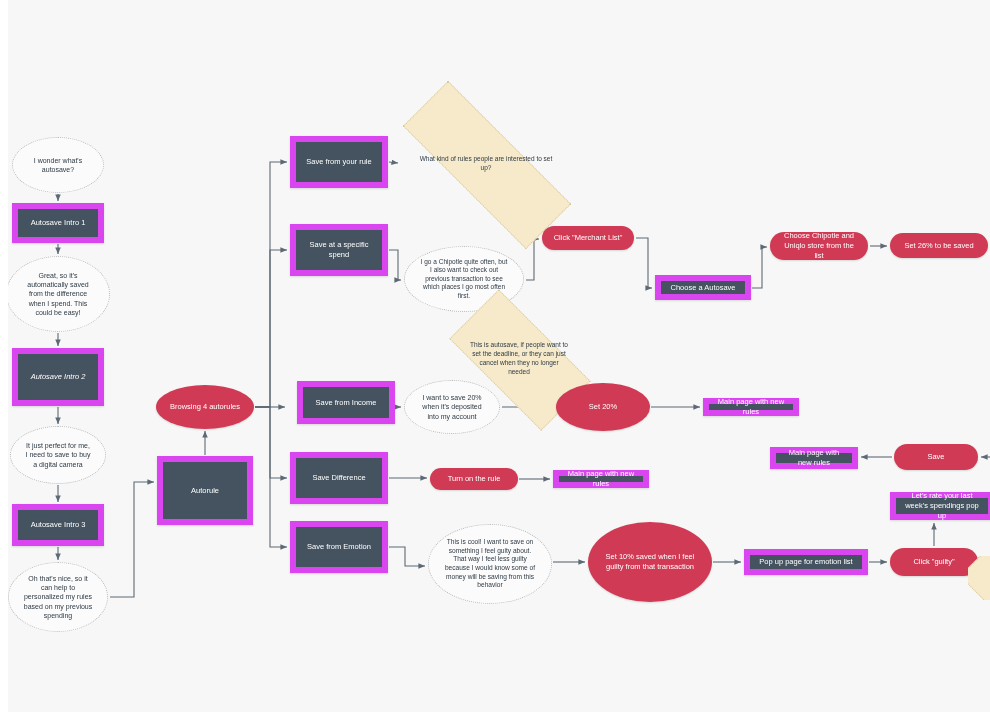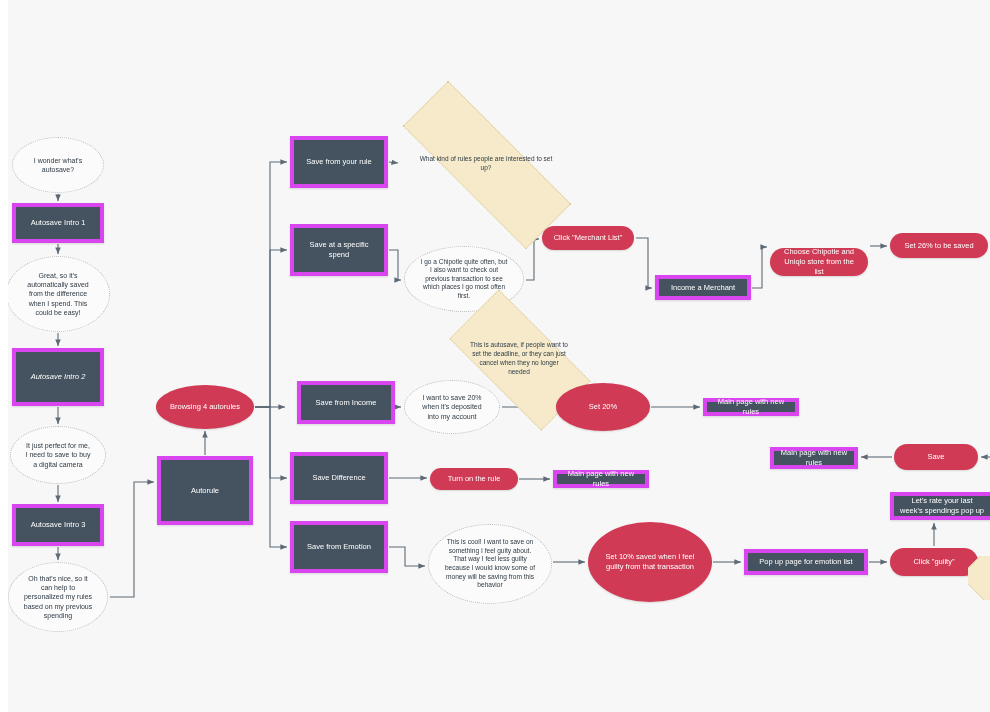--- a/index.html
+++ b/index.html
@@ -36,21 +36,21 @@
     box-sizing: border-box;
     display: flex;
     align-items: center;
     justify-content: center;
     text-align: center;
     line-height: 1.32;
   }
   
   .box {
     background: #44535f;
-    border: 4px solid #d946ef;
+    border: 6px solid #d946ef;
     color: #ffffff;
     font-size: 7.5px;
     box-shadow: 0 1px 2px rgba(0,0,0,0.13);
     padding: 2px 6px;
   }
   
   .pill {
     background: #d13a54;
     color: #ffffff;
     font-size: 7.5px;
@@ -189,22 +189,22 @@
   <div class="node box" style="left:290px;top:452px;width:98px;height:52px;">Save Difference</div>
   <div class="node box" style="left:290px;top:521px;width:98px;height:52px;">Save from Emotion</div>
 
   <div class="diamond-wrap" style="left:400px;top:133px;width:172px;height:62px;">
     <div class="diamond-shape"></div>
     <div class="diamond-inner">What kind of rules people are interested to set up?</div>
   </div>
 
   <div class="node bubble" style="left:404px;top:246px;width:120px;height:66px;font-size:6.5px;">I go a Chipotle quite often, but I also want to check out previous transaction to see which places I go most often first.</div>
   <div class="node pill" style="left:542px;top:226px;width:92px;height:24px;">Click "Merchant List"</div>
-  <div class="node box" style="left:655px;top:275px;width:96px;height:25px;">Income a Merchant</div>
-  <div class="node pill" style="left:770px;top:248px;width:98px;height:28px;">Choose Chipotle and Uniqlo store from the list</div>
+  <div class="node box" style="left:655px;top:275px;width:96px;height:25px;">Choose a Autosave</div>
+  <div class="node pill" style="left:770px;top:232px;width:98px;height:28px;">Choose Chipotle and Uniqlo store from the list</div>
   <div class="node pill" style="left:890px;top:233px;width:98px;height:25px;">Set 26% to be saved</div>
 
   <div class="diamond-wrap" style="left:455px;top:325px;width:128px;height:68px;">
     <div class="diamond-shape"></div>
     <div class="diamond-inner" style="left:10%;width:80%;">This is autosave, if people want to set the deadline, or they can just cancel when they no longer needed</div>
   </div>
 
   <div class="node bubble" style="left:404px;top:380px;width:96px;height:54px;">I want to save 20% when it's deposited into my account</div>
   <div class="node ellipse" style="left:556px;top:383px;width:94px;height:48px;">Set 20%</div>
   <div class="node box" style="left:703px;top:398px;width:96px;height:18px;">Main page with new rules</div>

